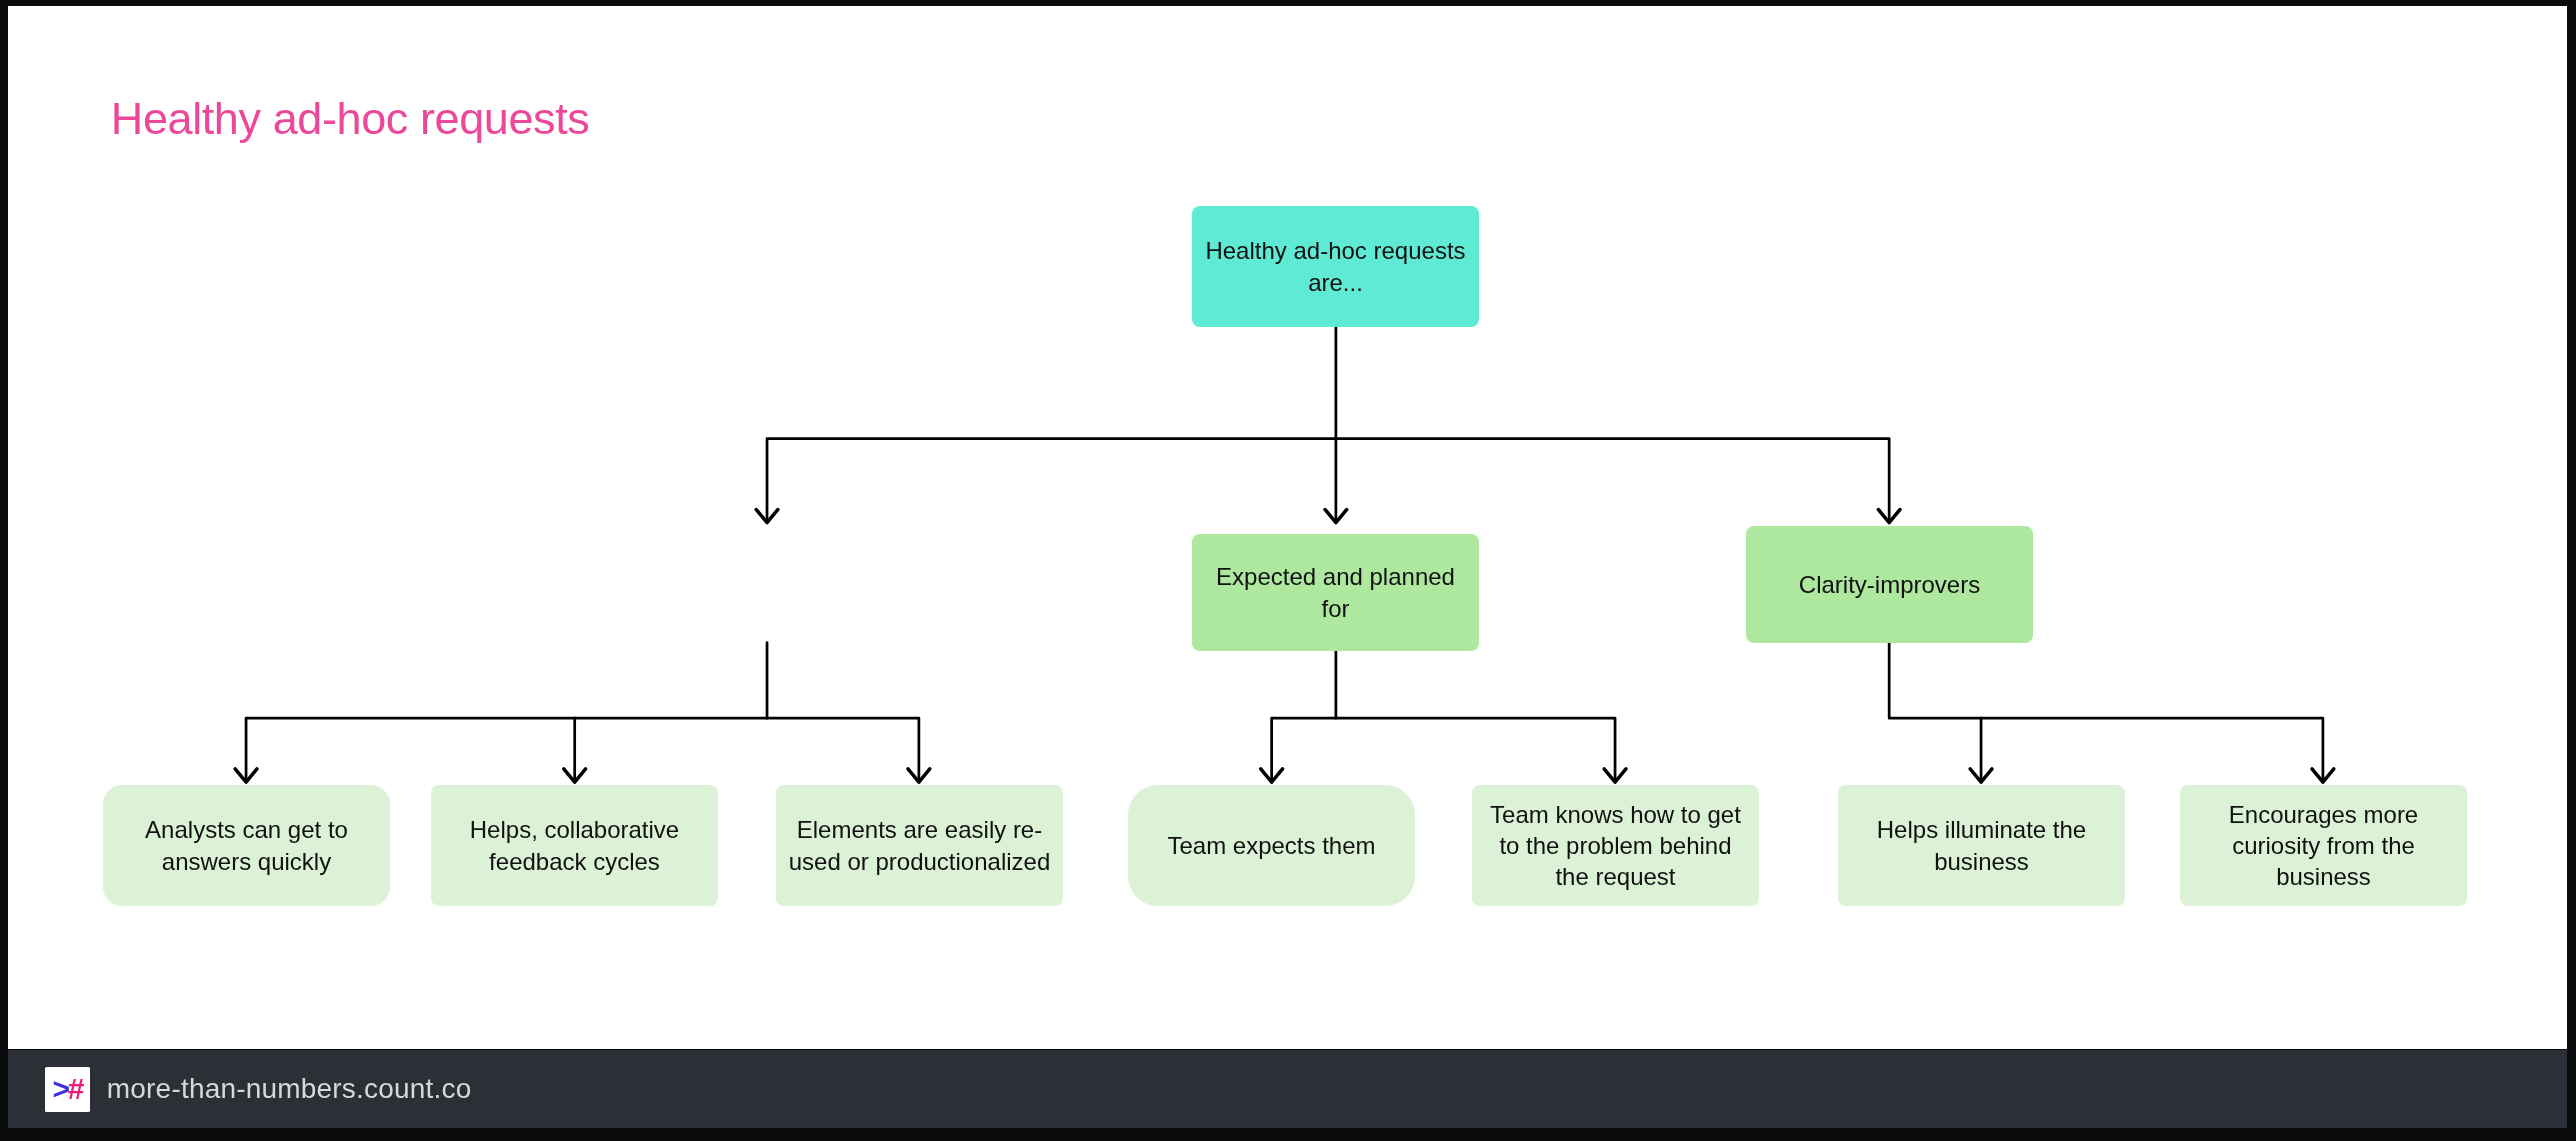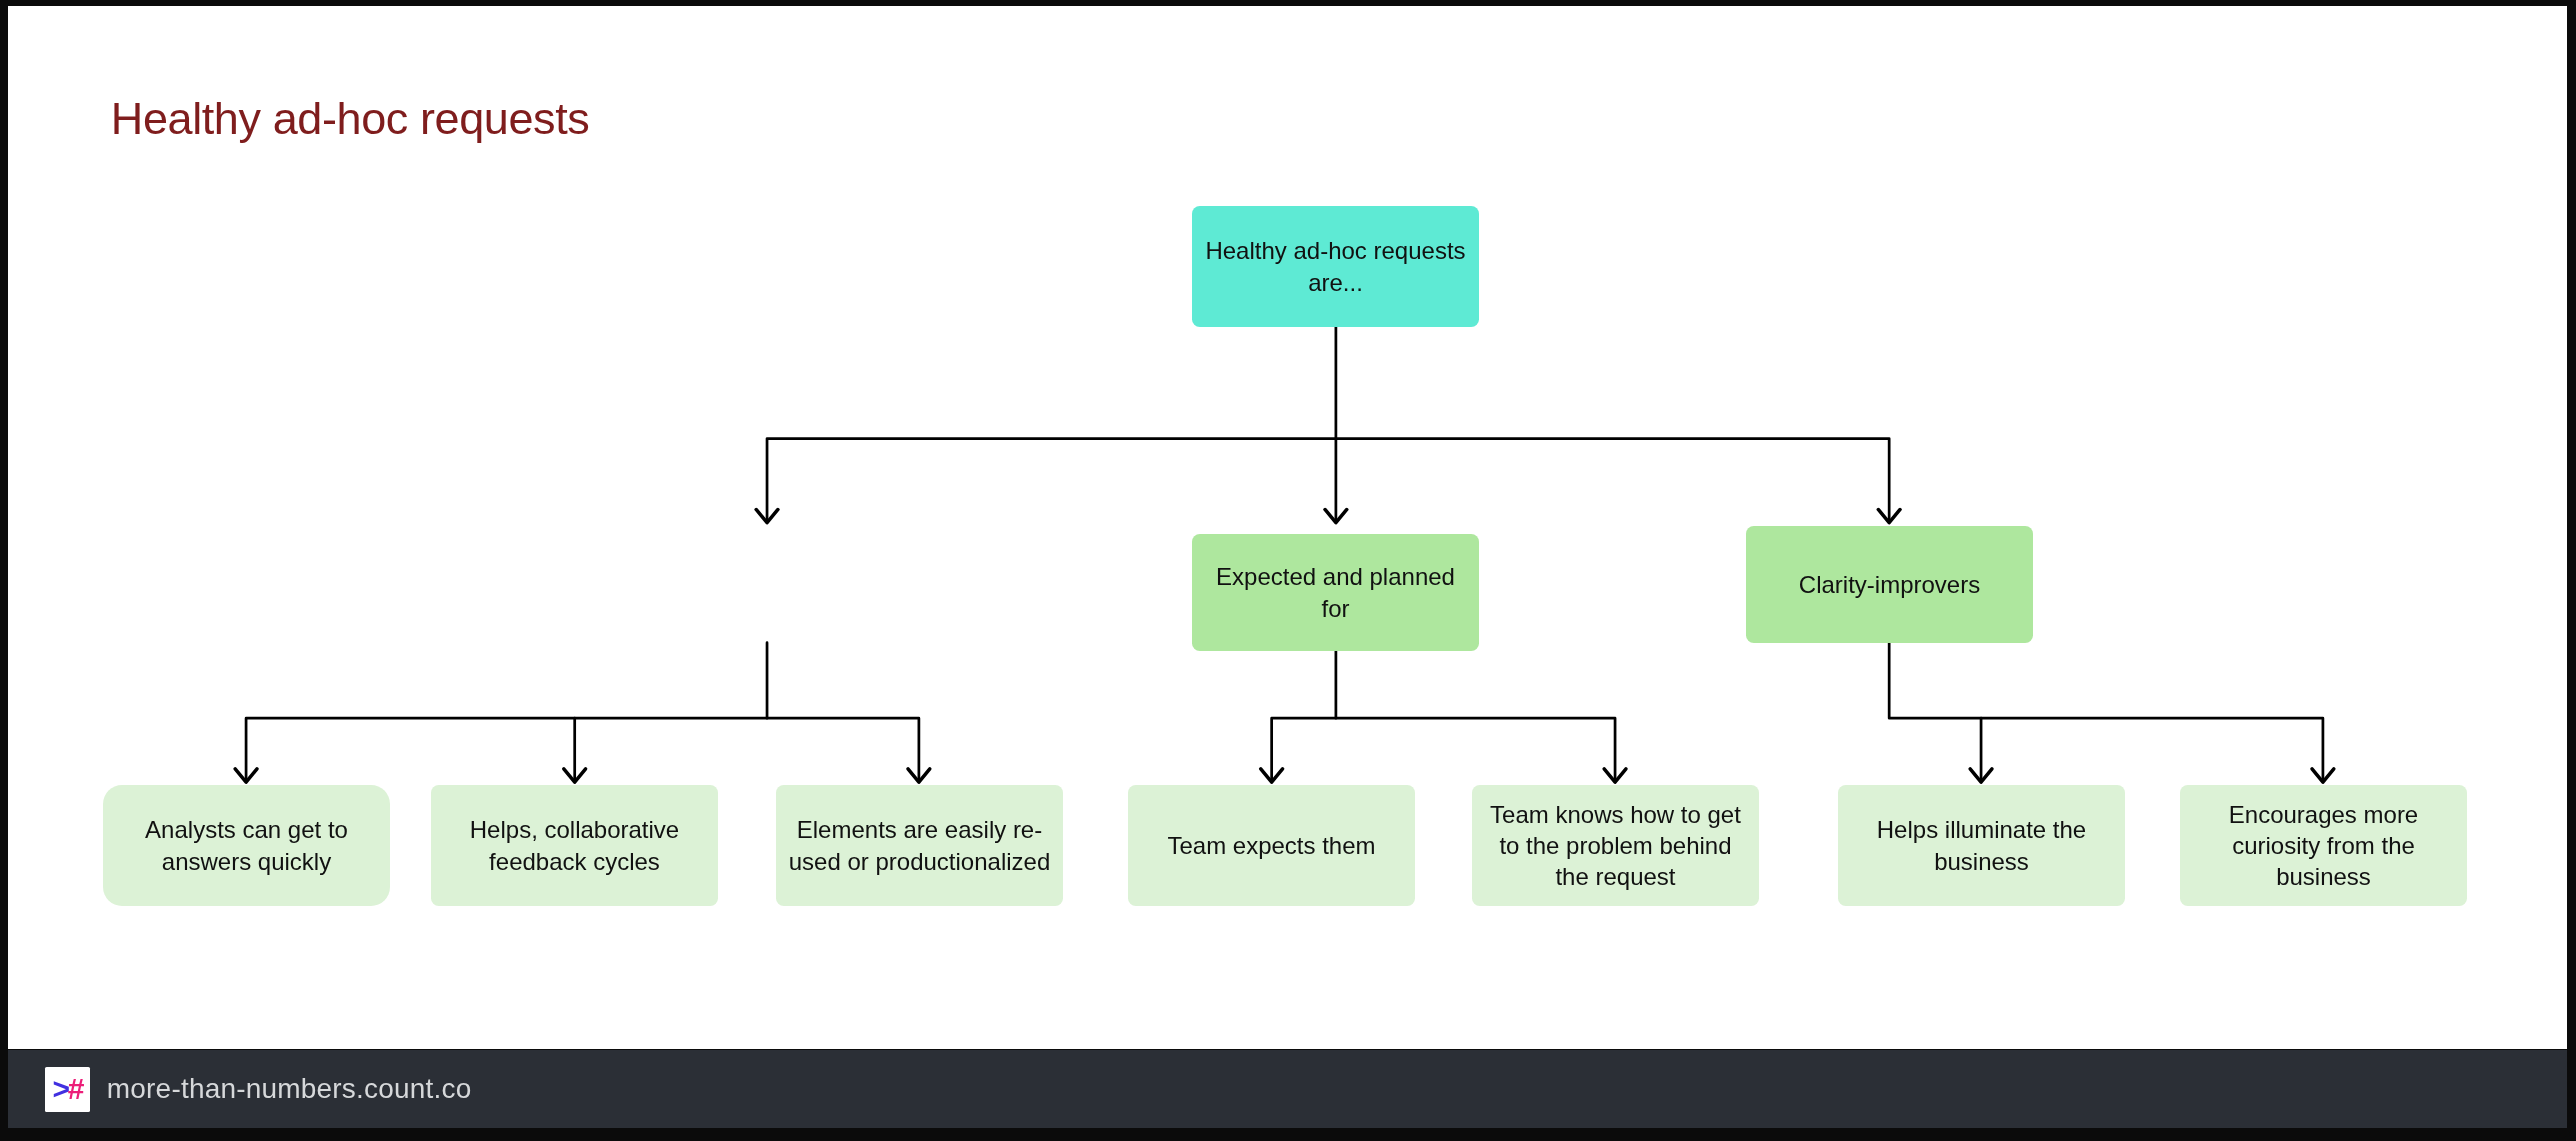--- a/index.html
+++ b/index.html
@@ -20,21 +20,21 @@
     width: 2559px; height: 1043px;
     background: #ffffff;
   }
 
   .page-title {
     position: absolute;
     left: 103px; top: 87px;
     font-size: 45px;
     font-weight: 500;
     letter-spacing: -0.4px;
-    color: #7f1d1d;
+    color: #ec4899;
   }
 
   svg.connectors {
     position: absolute;
     left: 0; top: 0;
     width: 2576px; height: 1142px;
     pointer-events: none;
   }
   svg.connectors path, svg.connectors polyline {
     fill: none;
@@ -62,21 +62,21 @@
   .node-branch { background: #aee79e; top: 526px; height: 117px; }
   .node-leaf   { background: #dcf2d6; top: 785px; height: 121px; }
 
   #branch-0 { left:  624px; }
   #branch-1 { left: 1192px; margin-top: 8px; }
   #branch-2 { left: 1746px; text-align: center; }
 
   #leaf-0 { left:  103px; border-radius: 19px; }
   #leaf-1 { left:  431px; }
   #leaf-2 { left:  776px; }
-  #leaf-3 { left: 1128px; }
+  #leaf-3 { left: 1128px; border-radius: 30px; }
   #leaf-4 { left: 1472px; }
   #leaf-5 { left: 1838px; }
   #leaf-6 { left: 2180px; }
 
   #footer {
     position: absolute;
     left: 7.8px; top: 1050px;
     width: 2559px; height: 78px;
     background: #2b2f36;
     display: flex;

